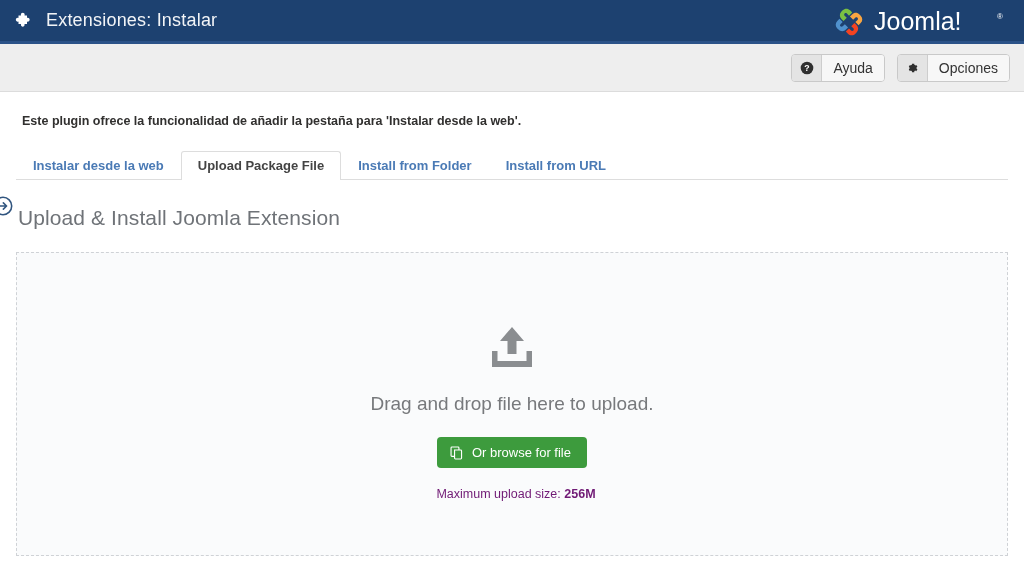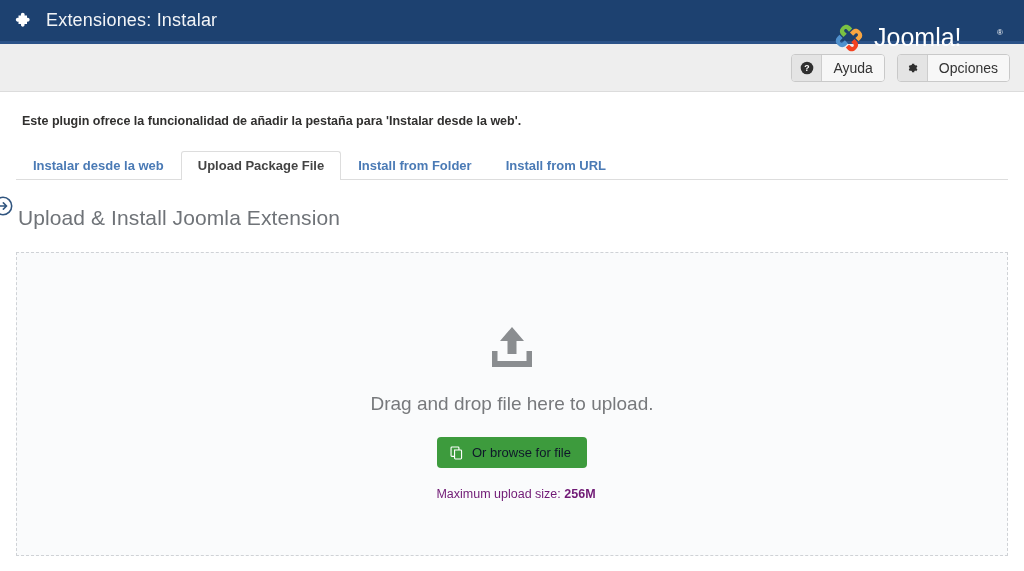--- a/index.html
+++ b/index.html
@@ -21,21 +21,21 @@
     padding: 0 14px;
   }
   .topbar-left { display: flex; align-items: center; gap: 12px; }
   .puzzle-icon { width: 20px; height: 20px; display: block; }
   .page-title-text {
     color: #f2f4f7;
     font-size: 18px;
     letter-spacing: .2px;
     font-weight: 400;
   }
-  .brand { position: absolute; right: 10px; top: 21px; display: flex; align-items: center; gap: 7px; }
+  .brand { position: absolute; right: 10px; top: 5px; display: flex; align-items: center; gap: 7px; }
   .brand-logo { width: 36px; height: 34px; display: block; }
   .brand-word { display: block; }
 
   
   .toolbar {
     height: 48px;
     background: #eeeeee;
     border-bottom: 1px solid #dcdcdc;
     display: flex;
     align-items: center;
@@ -130,21 +130,21 @@
     font-size: 19px;
     color: #77797c;
     font-weight: 400;
   }
   .browse-btn {
     margin-top: 22px;
     display: inline-flex;
     align-items: center;
     gap: 8px;
     background: #3d9b3d;
-    color: #0f172a;
+    color: #ffffff;
     font-size: 13px;
     padding: 8px 16px 8px 13px;
     border: none;
     border-radius: 4px;
     cursor: pointer;
     font-family: "Liberation Sans", sans-serif;
   }
   .copy-icon { width: 14px; height: 14px; display: block; }
   .max-size {
     margin-top: 19px;

